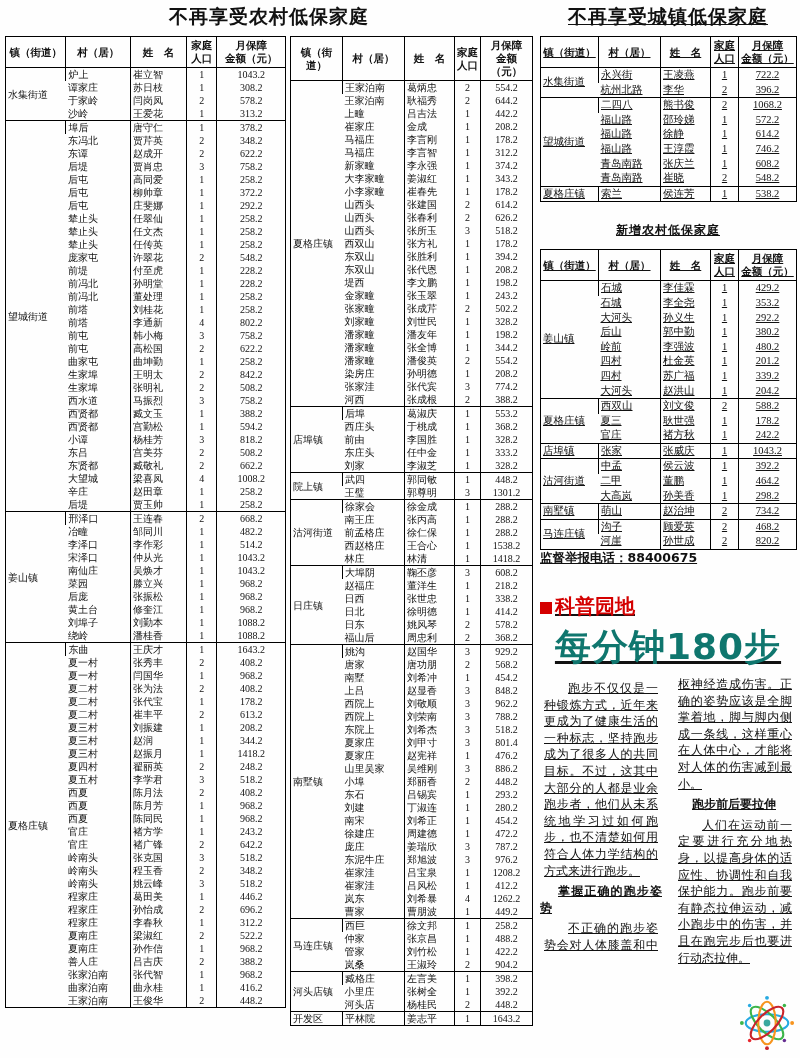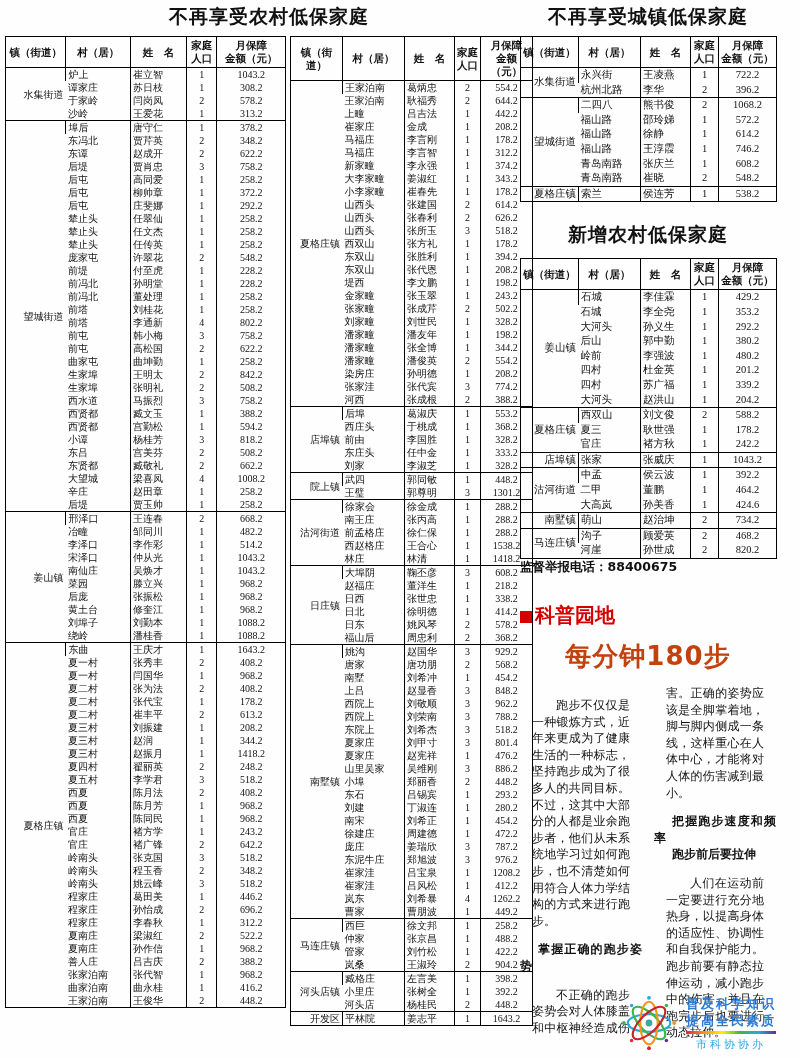--- a/index.html
+++ b/index.html
@@ -1,60 +1,60 @@
 <!DOCTYPE html>
 <html><head>
 <meta charset="utf-8">
 <style>
   html,body{margin:0;padding:0;background:#e9e7e2;}
   .page{position:relative;width:800px;height:1058px;background:#fefefe;margin:0 auto;
         font-family:"Liberation Serif","DejaVu Serif",serif;color:#111;overflow:hidden;}
   .left-section{position:absolute;left:5px;top:4px;width:528px;}
-  .right-section{position:absolute;left:520px;top:4px;width:256px;height:1050px;}
+  .right-section{position:absolute;left:540px;top:4px;width:256px;height:1050px;text-decoration:underline;}
   .big-title{font-family:"DejaVu Sans","Liberation Sans",sans-serif;font-weight:bold;
              font-size:19px;text-align:center;margin:0 0 6px 0;letter-spacing:1px;}
   .tables-row{display:flex;gap:4px;align-items:flex-start;}
 
   table.roster{border-collapse:collapse;table-layout:fixed;border:1.5px solid #000;}
   table.t-left{width:281px;}
   table.t-mid{width:243px;}
   table.t-right{width:256px;}
   table.roster th{font-family:"DejaVu Sans","Liberation Sans",sans-serif;font-weight:bold;
                   font-size:10.5px;line-height:13px;padding:2px 1px;border-left:1px solid #000;
                   border-bottom:1px solid #000;text-align:center;}
   table.roster th:first-child{border-left:none;}
   table.roster td{font-size:10px;line-height:13px;height:13px;padding:0 2px;
                   border-left:1px solid #000;white-space:nowrap;overflow:hidden;}
   table.roster td:first-child{border-left:none;}
   table.t-right td{line-height:14.6px;height:14.6px;font-size:10.5px;}
-  td.town{text-align:right;}
+  td.town{text-align:left;}
   td.village,td.name{text-align:left;}
   td.persons,td.amount{text-align:center;}
   td.group-start{border-top:1px solid #000;}
   col.c-town{width:60px;} col.c-village{width:64px;} col.c-name{width:56px;}
   col.c-persons{width:30px;} col.c-amount{width:68px;}
   .t-mid col.c-town{width:52px;} .t-mid col.c-village{width:62px;} .t-mid col.c-name{width:50px;}
   .t-mid col.c-persons{width:26px;} .t-mid col.c-amount{width:52px;}
   .t-right col.c-town{width:58px;} .t-right col.c-village{width:62px;} .t-right col.c-name{width:50px;}
   .t-right col.c-persons{width:28px;} .t-right col.c-amount{width:58px;}
 
   .sub-title{font-family:"DejaVu Sans","Liberation Sans",sans-serif;font-weight:bold;
-             font-size:19px;text-align:center;margin:20px 0 10px 0;letter-spacing:1px;}
+             font-size:12px;text-align:center;margin:20px 0 10px 0;letter-spacing:1px;}
   .hotline{font-family:"DejaVu Sans","Liberation Sans",sans-serif;font-weight:bold;
            font-size:12.5px;margin-top:0;}
   .section-label{margin-top:26px;font-family:"DejaVu Sans","Liberation Sans",sans-serif;
                  font-weight:bold;font-size:20px;color:#d40000;}
   .section-label .sq{display:inline-block;width:12px;height:12px;background:#d40000;
                      margin-right:3px;vertical-align:-1px;}
   .headline{font-family:"DejaVu Sans","Liberation Sans",sans-serif;font-weight:bold;
-            font-size:26px;line-height:34px;text-align:center;margin:10px 0 12px 0;
-            color:#c2410c;letter-spacing:1px;}
+            font-size:36px;line-height:34px;text-align:center;margin:10px 0 12px 0;
+            color:#0f766e;letter-spacing:1px;}
   .article-body{column-count:2;column-gap:12px;height:356px;font-size:12px;
                 line-height:16.6px;text-align:justify;}
-  .article-body p{margin:12px;text-indent:2em;}
+  .article-body p{margin:4px;text-indent:2em;}
   .article-body h3{margin:0;font-size:12px;font-family:"DejaVu Sans","Liberation Sans",sans-serif;
                    font-weight:bold;text-indent:1.5em;}
   .logo-box{position:absolute;right:0;bottom:2px;display:flex;align-items:center;gap:8px;}
   .logo-text{text-align:center;}
   .logo-text .l1{font-family:"DejaVu Sans","Liberation Sans",sans-serif;font-weight:bold;
                  font-size:13px;color:#2b7bd4;line-height:17px;letter-spacing:2px;}
   .rainbow{height:3px;margin:2px 0 3px 0;
            background:linear-gradient(90deg,#e8262d,#f7941d,#fff200,#3cb54a,#27aae1,#662d91);}
   .logo-text .l3{font-family:"DejaVu Sans","Liberation Sans",sans-serif;
                  font-size:11px;color:#27aae1;letter-spacing:3px;}
@@ -1176,21 +1176,21 @@
           <tr>
             <td class="village">二甲</td>
             <td class="name">董鹏</td>
             <td class="persons">1</td>
             <td class="amount">464.2</td>
           </tr>
           <tr>
             <td class="village">大高岚</td>
             <td class="name">孙美香</td>
             <td class="persons">1</td>
-            <td class="amount">424.6</td>
+            <td class="amount">298.2</td>
           </tr>
           <tr>
             <td rowspan="1" class="town group-start">南墅镇</td>
             <td class="village group-start">萌山</td>
             <td class="name group-start">赵治坤</td>
             <td class="persons group-start">2</td>
             <td class="amount group-start">734.2</td>
           </tr>
           <tr>
             <td rowspan="2" class="town group-start">马连庄镇</td>
@@ -1215,21 +1215,20 @@
     </div>
 
     <div class="headline">
       <span>每分钟180步</span><br>
     </div>
 
     <div class="article-body">
         <p>跑步不仅仅是一种锻炼方式，近年来更成为了健康生活的一种标志，坚持跑步成为了很多人的共同目标。不过，这其中大部分的人都是业余跑步者，他们从未系统地学习过如何跑步，也不清楚如何用符合人体力学结构的方式来进行跑步。</p>
         <h3>掌握正确的跑步姿势</h3>
         <p>不正确的跑步姿势会对人体膝盖和中枢神经造成伤害。正确的姿势应该是全脚掌着地，脚与脚内侧成一条线，这样重心在人体中心，才能将对人体的伤害减到最小。</p>
-        <h3>把握跑步速度和频率</h3>
         <h3>跑步前后要拉伸</h3>
         <p>人们在运动前一定要进行充分地热身，以提高身体的适应性、协调性和自我保护能力。跑步前要有静态拉伸运动，减小跑步中的伤害，并且在跑完步后也要进行动态拉伸。</p>
       </div>
 
     <div class="logo-box">
       <svg width="58" height="58" viewBox="0 0 60 60">
         <g fill="none" stroke-width="2.2">
           <ellipse cx="30" cy="30" rx="22" ry="9" stroke="#27aae1"></ellipse>
           <ellipse cx="30" cy="30" rx="22" ry="9" stroke="#3cb54a" transform="rotate(45 30 30)"></ellipse>
           <ellipse cx="30" cy="30" rx="22" ry="9" stroke="#f7941d" transform="rotate(90 30 30)"></ellipse>
@@ -1238,22 +1237,16 @@
         <circle cx="30" cy="30" r="3.5" fill="#3aa99f"></circle>
         <circle cx="30" cy="4" r="2" fill="#27aae1"></circle>
         <circle cx="56" cy="30" r="2" fill="#f7941d"></circle>
         <circle cx="30" cy="56" r="2" fill="#c9242b"></circle>
         <circle cx="4" cy="30" r="2" fill="#3cb54a"></circle>
         <circle cx="48" cy="12" r="1.8" fill="#3cb54a"></circle>
         <circle cx="48" cy="48" r="1.8" fill="#662d91"></circle>
         <circle cx="12" cy="48" r="1.8" fill="#e8262d"></circle>
         <circle cx="12" cy="12" r="1.8" fill="#27aae1"></circle>
       </svg>
-      <div class="logo-text">
-        <div class="l1">普及科学知识</div>
-        <div class="l1">提高全民素质</div>
-        <div class="rainbow"></div>
-        <div class="l3">市科协协办</div>
-      </div>
     </div>
   </div>
 
 </div>
 
 </body></html>

